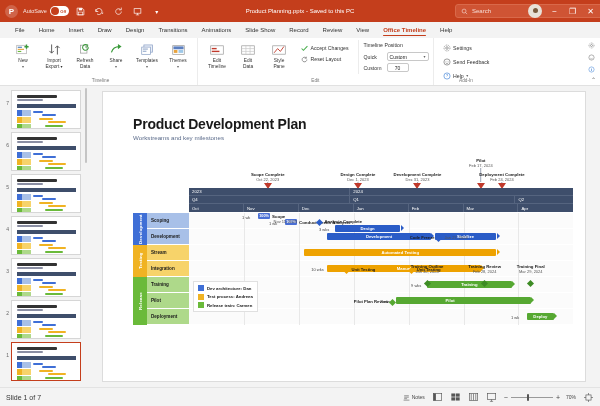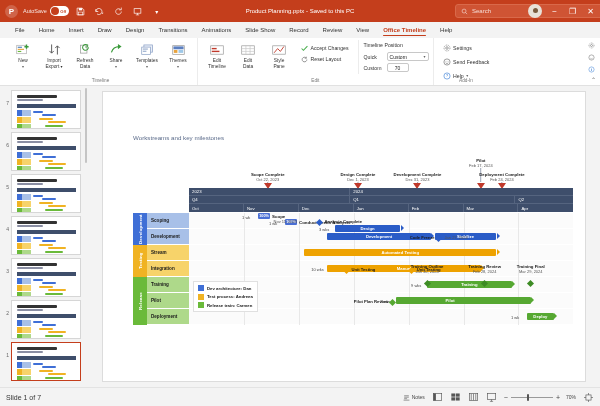--- a/index.html
+++ b/index.html
@@ -615,20 +615,21 @@
           <div class="tm-bar" style="left: 42px; top: 37px; width: 22px; background: rgb(106, 186, 58);"></div>
         </div>
       </div>
       <div class="scroll-track">
       <div class="scroll-thumb"></div>
     </div>
   </div>
 
   <div id="canvaswrap">
     <div id="slide">
+      <div class="slide-title">Product Development Plan</div>
       <div class="slide-sub">Workstreams and key milestones</div>
       <div id="tl">
           <div class="ms-top" style="left: 134.72px; top: 24px;">
             <div class="t">Scope Complete</div>
             <div class="d">Oct 22, 2023</div>
             <div class="stem" style="height:4px"></div>
           </div>
           <div class="ms-arrow" style="left: 134.72px; top: 35px;"></div>
           <div class="ms-top" style="left: 224.96px; top: 24px;">
             <div class="t">Design Complete</div>

